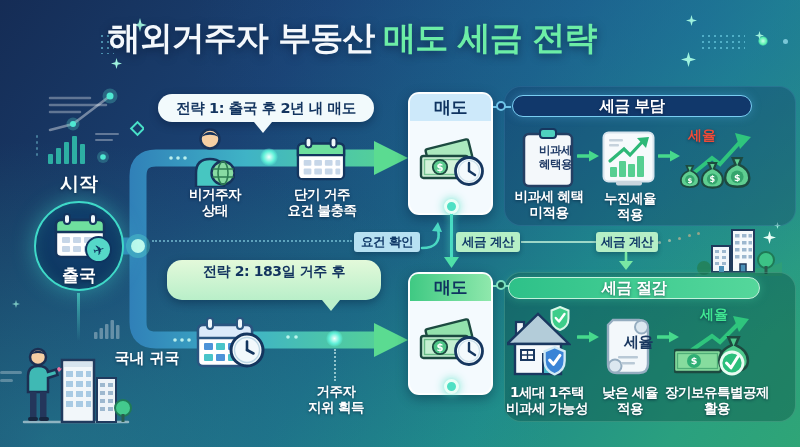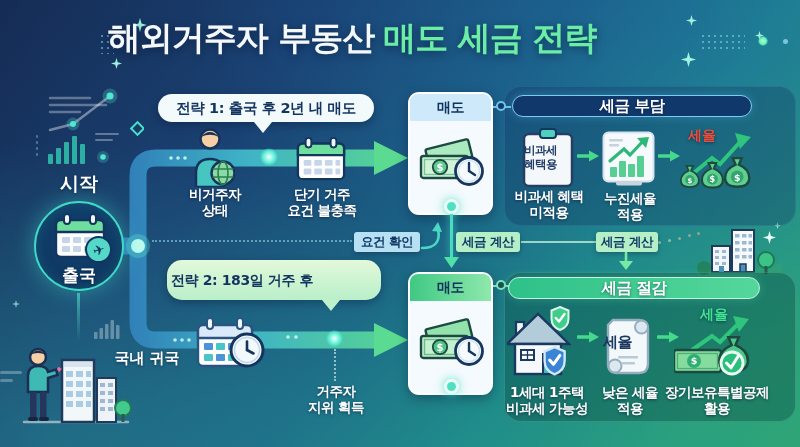--- a/index.html
+++ b/index.html
@@ -17,27 +17,27 @@
   font-size:33px;font-weight:800;letter-spacing:-1px;color:#f4f8fc;z-index:4;
   text-shadow:0 2px 8px rgba(2,15,40,.55)}
 .title .hl{color:#6ceda6}
 
 .bubble{position:absolute;border-radius:15px;display:flex;align-items:center;justify-content:center;
   color:#13345f;font-weight:800;box-shadow:0 3px 9px rgba(3,18,45,.35);z-index:4}
 .bubble .tail{position:absolute;top:100%;width:0;height:0;border-left:9px solid transparent;border-right:9px solid transparent}
 .b1{background:#f2fafc;font-size:14.5px;letter-spacing:-.4px}
 .b1 .tail{border-top:11px solid #f2fafc}
 .b2{background:linear-gradient(180deg,#e3f9da,#b9efc9);font-size:14px;line-height:17px;letter-spacing:-.4px;
-  flex-direction:column;align-items:flex-start;padding:3px 4px}
+  flex-direction:row;align-items:flex-start;padding:3px 4px}
 .b2 .tail{border-top:11px solid #bdf0cb}
 
 .sellbox{position:absolute;width:85px;height:123px;border-radius:11px;background:#f4fafe;
   border:2px solid rgba(255,255,255,.85);box-shadow:0 4px 12px rgba(3,18,45,.35);z-index:3}
 .sellbox .hd{height:27px;border-radius:8px 8px 0 0;display:flex;align-items:center;justify-content:center;
-  font-size:14px;font-weight:800;color:#0f3360;letter-spacing:-.5px}
+  font-size:17px;font-weight:800;color:#0f3360;letter-spacing:-.5px}
 .hd-blue{background:#cde9fa}
 .hd-green{background:linear-gradient(90deg,#3fc983,#8fe8ac)}
 .nodedot{position:absolute;width:15px;height:15px;border-radius:50%;background:#4fe0c4;
   border:3px solid #eafff7;box-shadow:0 0 10px rgba(79,224,196,.9);z-index:4}
 
 .hpill{position:absolute;display:flex;align-items:center;justify-content:center;border-radius:12px;
   color:#fff;font-size:15.5px;font-weight:800;letter-spacing:-.5px;z-index:3;text-shadow:0 1px 3px rgba(3,18,45,.5)}
 .hpill-burden{background:#11386b;border:1.5px solid #79cdf2;box-shadow:0 0 10px rgba(90,180,235,.35)}
 .hpill-saving{background:linear-gradient(90deg,#2ec189,#55d79b);border:1.5px solid #c4f2dc;box-shadow:0 0 10px rgba(70,215,160,.4)}
 
@@ -67,21 +67,21 @@
   filter:drop-shadow(0 0 3px rgba(140,255,230,.8))}
 .dotgrid{position:absolute;z-index:1;background-image:radial-gradient(rgba(120,220,240,.55) 1.2px, rgba(0,0,0,0) 1.3px);background-size:6px 6px}
 .glow{position:absolute;border-radius:50%;z-index:3;
   background:radial-gradient(circle,#f2fffc 0%,#5ff0d8 45%,rgba(95,240,216,0) 72%)}
 .mdot{position:absolute;border-radius:50%;z-index:3}
 .dotline{position:absolute;border-top:2px dotted rgba(150,225,240,.55);z-index:3}
 .dotvline{position:absolute;border-left:2px dotted rgba(225,252,248,.6);z-index:3}
 .thinline{position:absolute;z-index:3}
 .cornerline{position:absolute;background:rgba(255,255,255,.28);border-radius:2px;z-index:1}
 
-.icontext{position:absolute;text-align:left;font-weight:800;color:#1f3a66;z-index:5;letter-spacing:-.5px}
+.icontext{position:absolute;text-align:right;font-weight:800;color:#1f3a66;z-index:5;letter-spacing:-.5px}
 .arrow-r{position:absolute;z-index:4}
 </style>
 </head>
 <body>
 
 <div class="stage">
 
   <div class="sparkle" style="left:133px;top:18px;width:14px;height:14px"></div>
   <div class="sparkle" style="left:686px;top:15px;width:11px;height:11px"></div>
   <div class="sparkle" style="left:681px;top:52px;width:15px;height:15px"></div>

